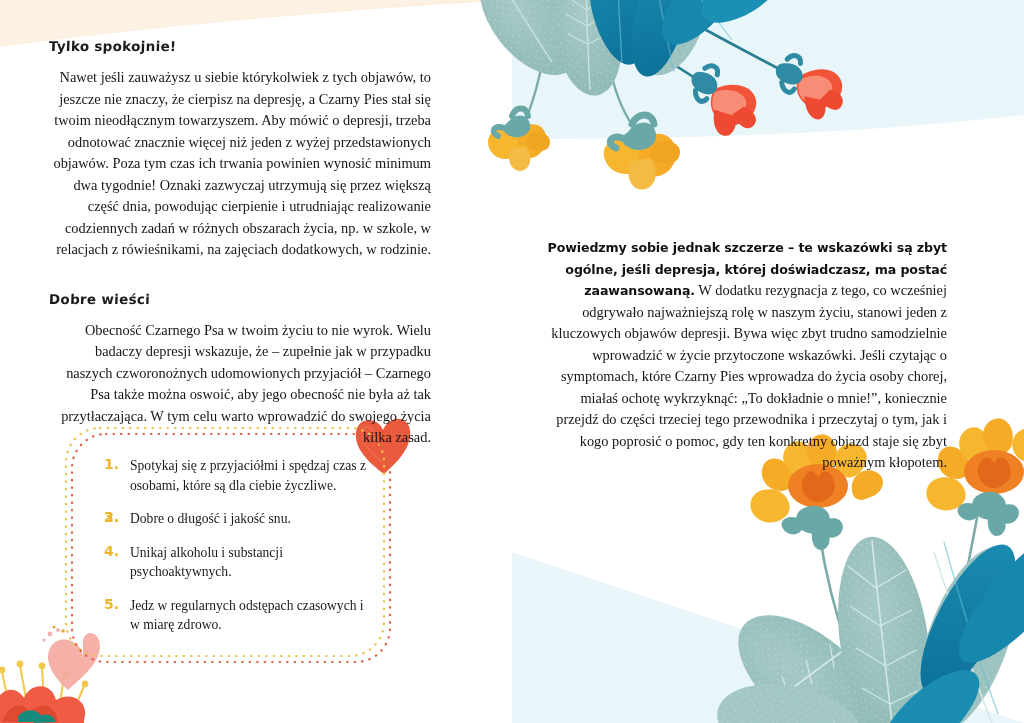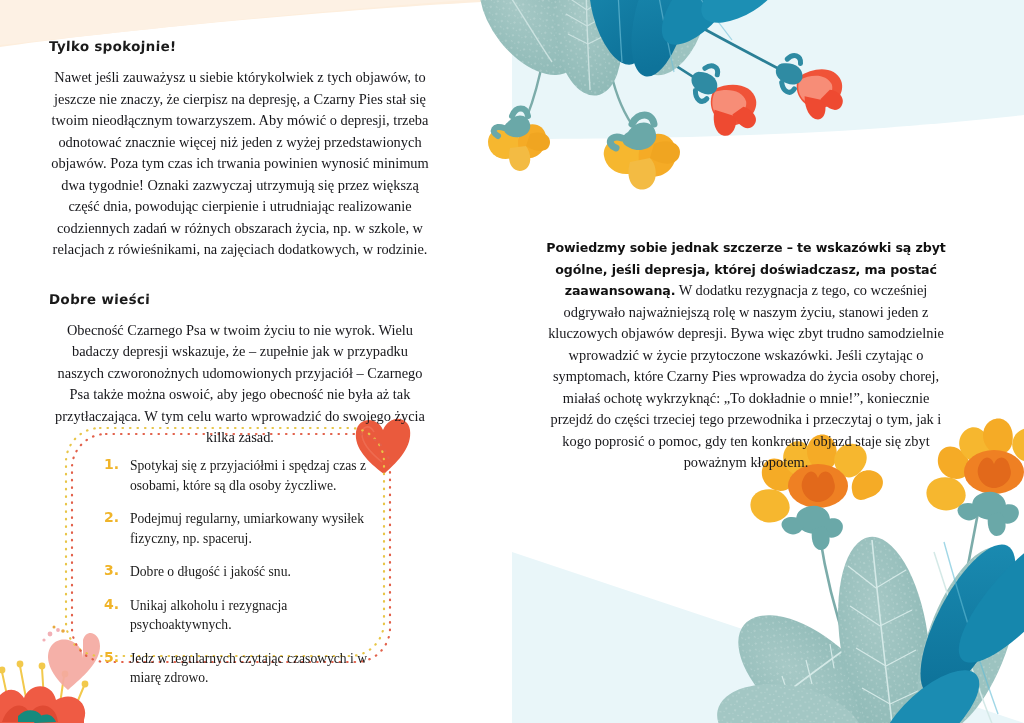--- a/index.html
+++ b/index.html
@@ -44,21 +44,21 @@
     transform:skewX(-2deg);
   }
   .hand-head.second{margin-top:0;}
 
   p.body{
     font-family:"Liberation Serif", serif;
     font-size:14.4px;
     line-height:21.5px;
     color:#16161a;
     margin:0;
-    text-align:center;
+    text-align:right;
   }
 
   .lead-run{
     font-family:"DejaVu Sans", sans-serif;
     font-weight:700;
     font-size:12.6px;
     letter-spacing:-0.1px;
     line-height:21.5px;
     color:#111;
   }
@@ -328,37 +328,36 @@
     <div class="spacer-block"></div>
 
     <h2 class="hand-head second">Dobre wieści</h2>
     <p class="body">Obecność Czarnego Psa w twoim życiu to nie wyrok. Wielu badaczy depresji wskazuje, że – zupełnie jak w przypadku naszych czworonożnych udomowionych przyjaciół – Czarnego Psa także można oswoić, aby jego obecność nie była aż tak przytłaczająca. W tym celu warto wprowadzić do swojego życia kilka zasad.</p>
   </div>
 
   <div class="tips-box">
     <ul class="tips-list">
       <li>
         <span class="tip-num">1.</span>
-        <span>Spotykaj się z przyjaciółmi i spędzaj czas z osobami, które są dla osoby życzliwe.</span>
+        <span>Spotykaj się z przyjaciółmi i spędzaj czas z osobami, które są dla ciebie życzliwe.</span>
       </li>
       <li>
         <span class="tip-num">2.</span>
-        <span>Podejmuj regularny, umiarkowany wysiłek fizyczny, np. spaceruj.</span>
       </li>
       <li>
         <span class="tip-num">3.</span>
         <span>Dobre o długość i jakość snu.</span>
       </li>
       <li>
         <span class="tip-num">4.</span>
-        <span>Unikaj alkoholu i rezygnacja psychoaktywnych.</span>
+        <span>Unikaj alkoholu i substancji psychoaktywnych.</span>
       </li>
       <li>
         <span class="tip-num">5.</span>
-        <span>Jedz w regularnych czytając czasowych i w miarę zdrowo.</span>
+        <span>Jedz w regularnych odstępach czasowych i w miarę zdrowo.</span>
       </li>
     </ul>
   </div>
 
   <div class="col-right">
     <p class="body"><span class="lead-run">Powiedzmy sobie jednak szczerze – te wskazówki są zbyt ogólne, jeśli depresja, której doświadczasz, ma postać zaawansowaną.</span><span> W dodatku rezygnacja z tego, co wcześniej odgrywało najważniejszą rolę w naszym życiu, stanowi jeden z kluczowych objawów depresji. Bywa więc zbyt trudno samodzielnie wprowadzić w życie przytoczone wskazówki. Jeśli czytając o symptomach, które Czarny Pies wprowadza do życia osoby chorej, miałaś ochotę wykrzyknąć: „To dokładnie o mnie!”, koniecznie przejdź do części trzeciej tego przewodnika i przeczytaj o tym, jak i kogo poprosić o pomoc, gdy ten konkretny objazd staje się zbyt poważnym kłopotem.</span></p>
   </div>
 
 </div>
 

